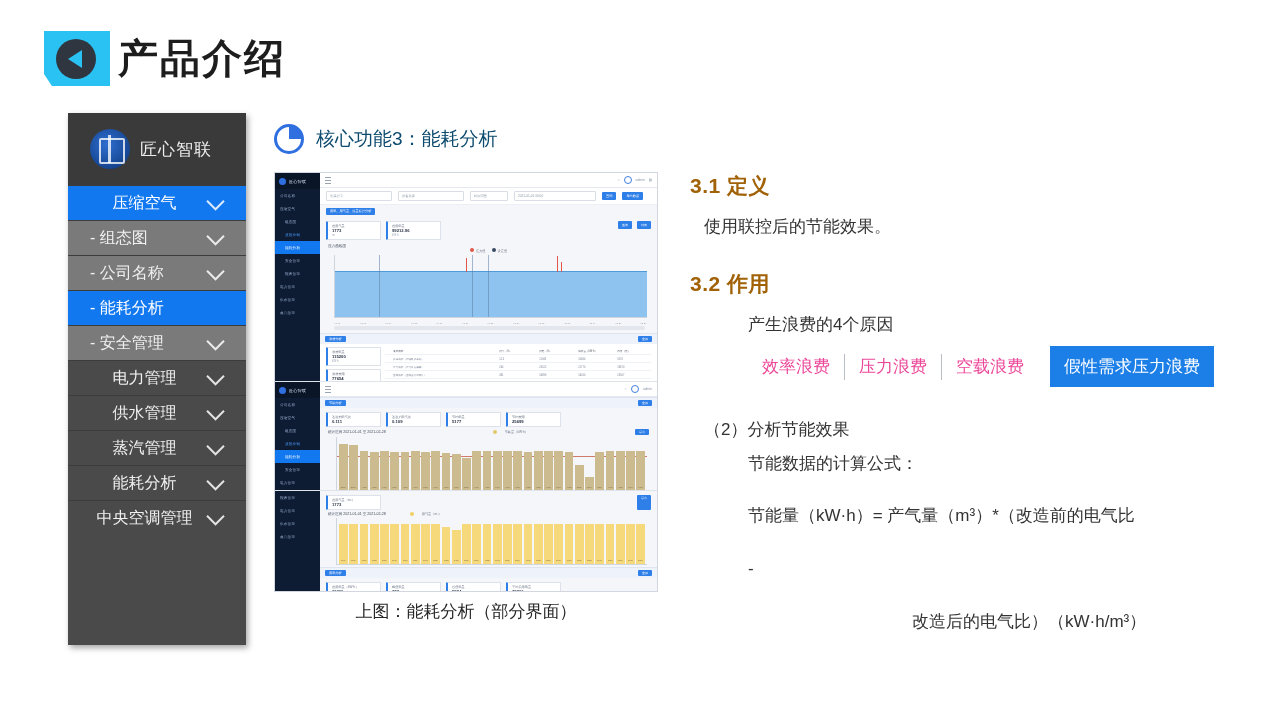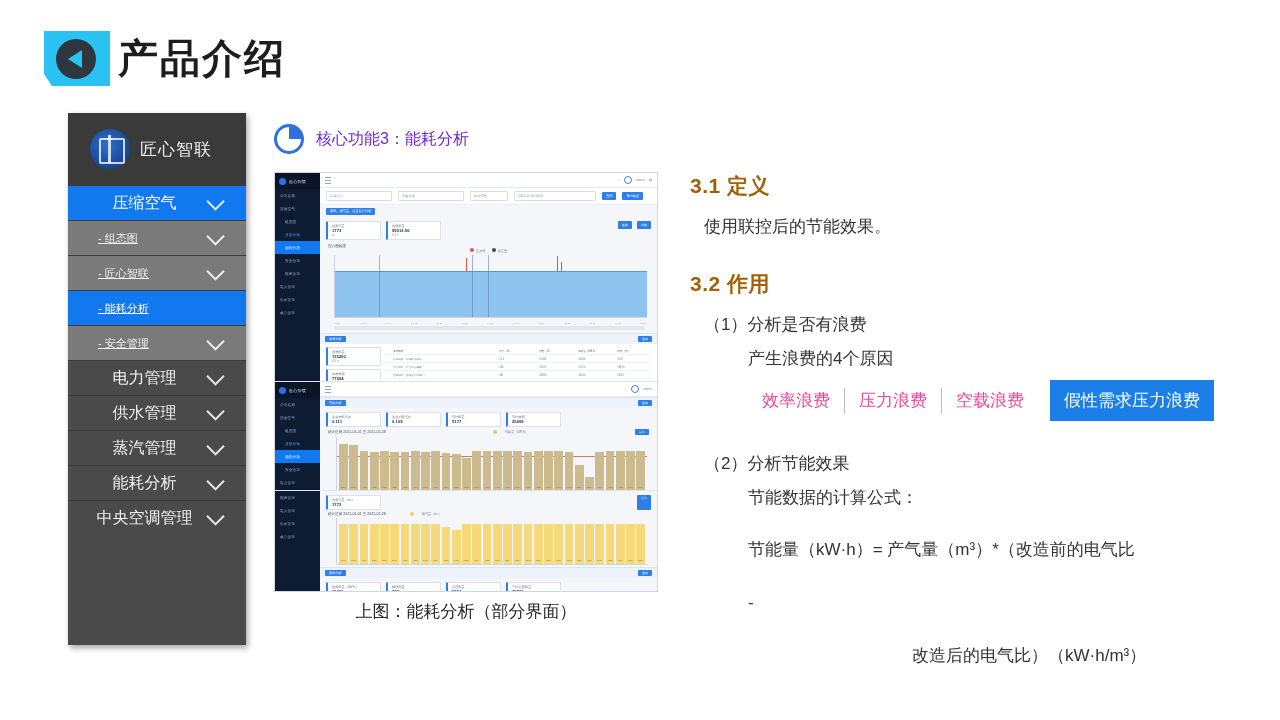--- a/index.html
+++ b/index.html
@@ -51,39 +51,39 @@
     content:"";position:absolute;left:18px;top:6px;width:3px;height:28px;
     background:rgba(255,255,255,.78);
   }
   .sb-brand-name{color:#ededed;font-size:17px;letter-spacing:1px;white-space:nowrap;}
 
   .sb-item{
     height:35px;display:flex;align-items:center;justify-content:space-between;
     padding:0 16px 0 18px;color:#f0f0f0;font-size:16px;border-top:1px solid #3c3c3c;
     background:#4a4a4a;box-sizing:border-box;white-space:nowrap;
   }
-  .sb-item.sub{background:#7a7a7a;font-size:11px;padding-left:30px;text-decoration:underline;}
+  .sb-item.sub{background:#7a7a7a;font-size:16px;padding-left:22px;}
   .sb-item.active{background:#1278f0;color:#fff;}
   .sb-item .lbl{flex:1;}
   .sb-item.center .lbl{text-align:center;padding-right:6px;}
   .chev{
     width:11px;height:11px;border-right:2px solid rgba(255,255,255,.85);
     border-bottom:2px solid rgba(255,255,255,.85);transform:rotate(45deg);
     margin-right:8px;margin-top:-4px;flex:0 0 auto;
   }
   .chev.right{transform:rotate(-45deg);}
 
   
   .center-head{position:absolute;left:274px;top:124px;display:flex;align-items:center;gap:12px;}
   .pie-icon{
     width:30px;height:30px;border-radius:50%;
     background:conic-gradient(#2f6fe0 0deg 92deg,#ffffff 92deg 360deg);
     border:3px solid #2f6fe0;box-sizing:border-box;position:relative;
   }
-  .center-head-title{font-size:16px;color:#6d28d9;white-space:nowrap;}
+  .center-head-title{font-size:19px;color:#0c4a6e;white-space:nowrap;}
 
   
   .shot{
     position:absolute;left:274px;top:172px;width:384px;height:420px;
     background:#f2f4f8;border:1px solid #d2d6de;overflow:hidden;box-sizing:border-box;
   }
   .shot-pane{position:relative;width:100%;border-bottom:1px solid #dfe3ea;overflow:hidden;}
   .shot-nav{
     position:absolute;left:0;top:0;width:45px;height:100%;background:#0d1b33;
   }
@@ -204,21 +204,21 @@
 
   <div class="sb-item center active">
     <span class="lbl">压缩空气</span>
     <span class="chev"></span>
   </div>
   <div class="sb-item sub">
     <span class="lbl">- 组态图</span>
     <span class="chev"></span>
   </div>
   <div class="sb-item sub">
-    <span class="lbl">- 匠心智联</span>
+    <span class="lbl">- 公司名称</span>
     <span class="chev"></span>
   </div>
   <div class="sb-item sub active">
     <span class="lbl">- 能耗分析</span>
     <span class="chev right"></span>
   </div>
   <div class="sb-item sub">
     <span class="lbl">- 安全管理</span>
     <span class="chev"></span>
   </div>
@@ -687,21 +687,20 @@
 
 <div class="shot-caption">上图：能耗分析（部分界面）</div>
 
 <div class="right">
   <div class="h3">3.1 定义</div>
   <p class="p indent1">使用联控后的节能效果。</p>
 
   <div class="gap-lg"></div>
   <div class="h3">3.2 作用</div>
 
-  <p class="p indent1">（1）分析是否有浪费</p>
   <p class="p indent2">产生浪费的4个原因</p>
 
   <div class="waste-row">
     <span class="waste">效率浪费</span>
     <span class="wsep"></span>
     <span class="waste">压力浪费</span>
     <span class="wsep"></span>
     <span class="waste">空载浪费</span>
     <span class="waste hl">假性需求压力浪费</span>
   </div>

